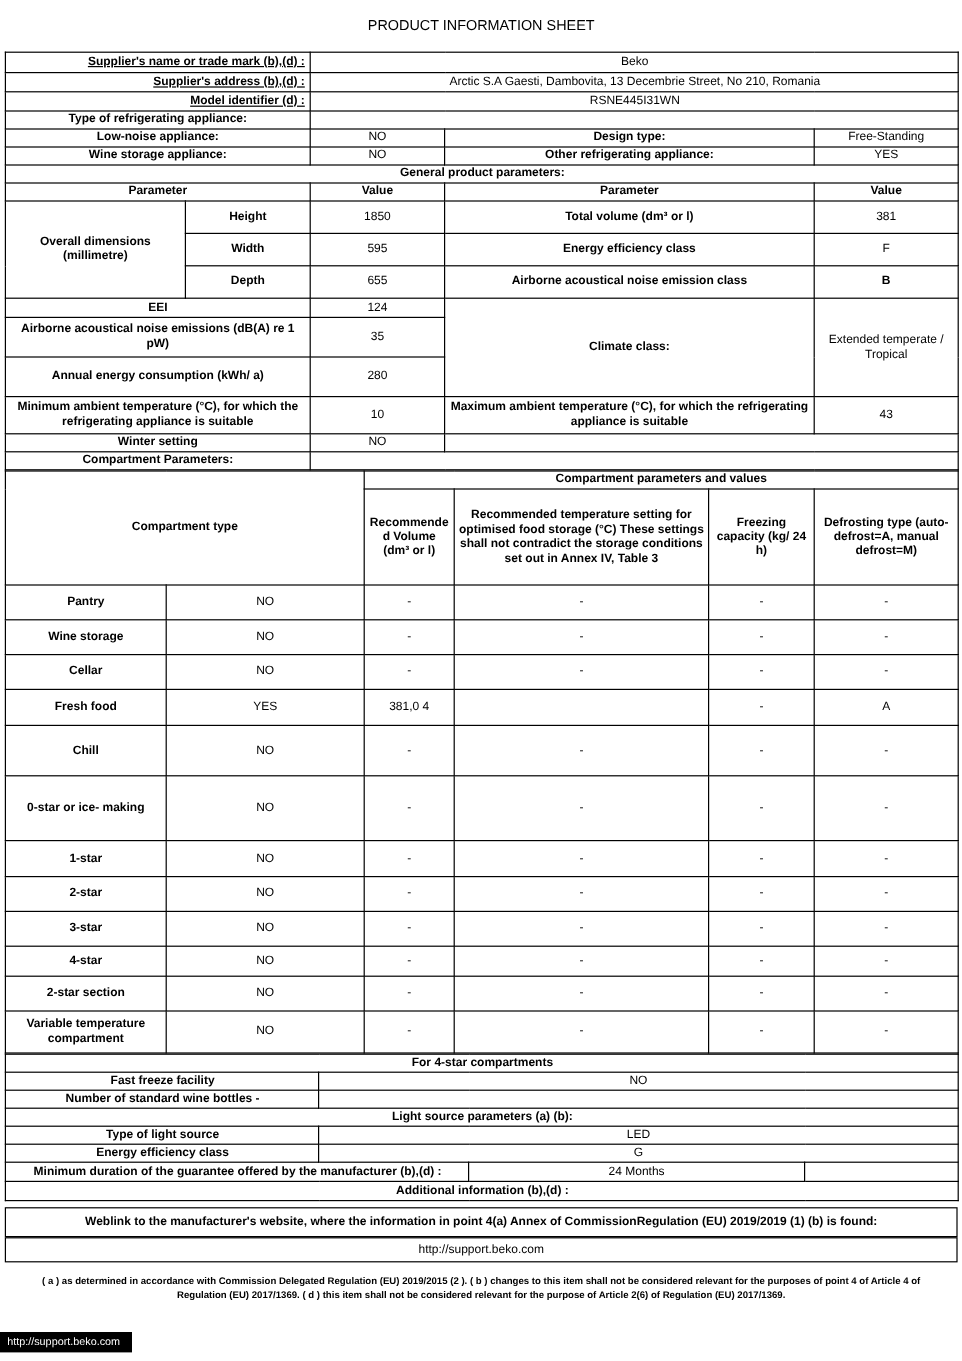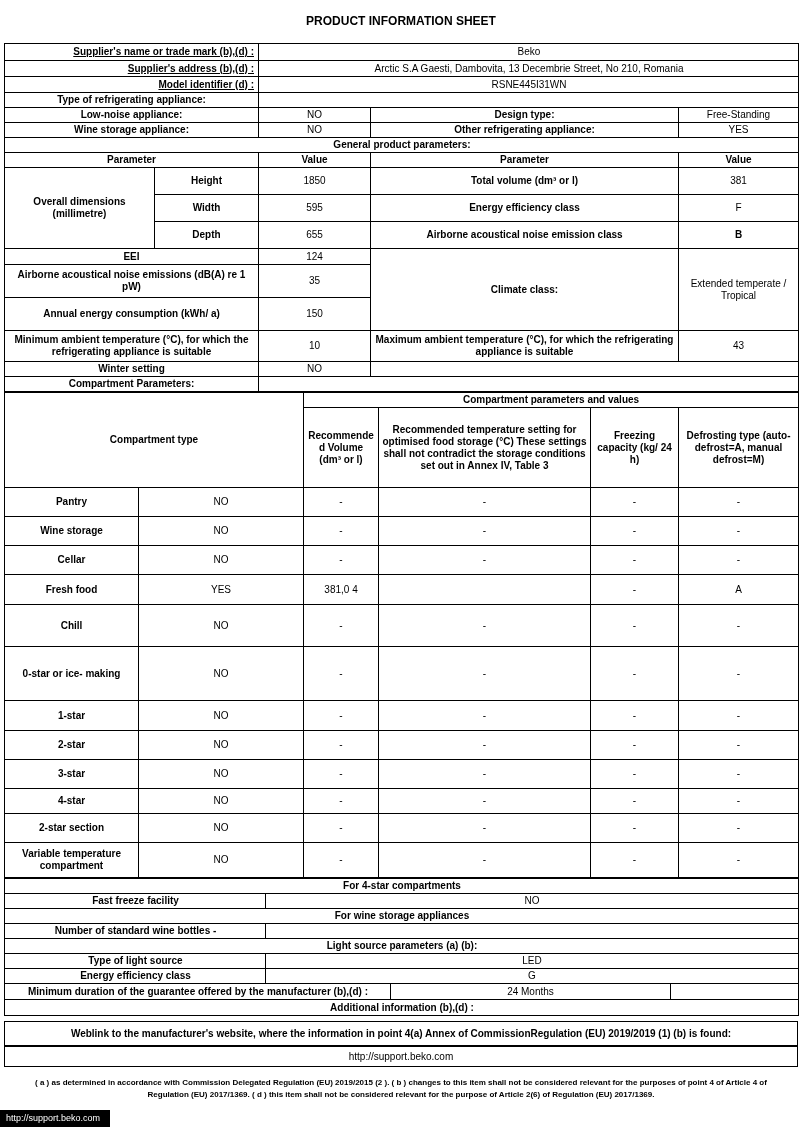--- a/index.html
+++ b/index.html
@@ -1,19 +1,19 @@
 <!DOCTYPE html>
 <html><head>
 <meta charset="utf-8">
 <style>
   html,body{margin:0;padding:0;background:#ffffff;}
   .page{position:relative;width:802px;height:1134px;box-sizing:border-box;
         padding:6px 4px 0;background:#fff;color:#000;overflow:hidden;
         font-family:"Liberation Sans",sans-serif;}
-  .title{text-align:center;font-weight:bold;font-size:12px;margin:8px 0 15px;}
+  .title{text-align:center;font-weight:normal;font-size:12px;margin:8px 0 15px;}
   table.tbl{border-collapse:collapse;width:794px;table-layout:fixed;}
   .tbl td{border:1px solid #000;font-size:10px;line-height:1.2;text-align:center;
           vertical-align:middle;padding:1px 3px;word-wrap:break-word;overflow:hidden;}
   .b{font-weight:bold;}
   .left{text-align:right;padding-left:4px !important;}
   .right{text-align:right !important;padding-right:4px !important;text-decoration:underline;}
   .big{font-size:13px;}
   .small{font-size:9.5px;}
   .box{width:794px;border:1px solid #000;box-sizing:border-box;text-align:center;}
   .weblink{margin-top:5px;font-weight:bold;font-size:10px;padding:6px 24px;}
@@ -101,21 +101,21 @@
         <td>124</td>
         <td rowspan="3" class="b">Climate class:</td>
         <td rowspan="3" class="big">Extended temperate / Tropical</td>
       </tr>
       <tr style="height:33px">
         <td colspan="2" class="b">Airborne acoustical noise emissions (dB(A) re 1 pW)</td>
         <td>35</td>
       </tr>
       <tr style="height:33px">
         <td colspan="2" class="b">Annual energy consumption (kWh/ a)</td>
-        <td>150</td>
+        <td>280</td>
       </tr>
       <tr style="height:31px">
         <td colspan="2" class="b">Minimum ambient temperature (°C), for which the refrigerating appliance is suitable</td>
         <td>10</td>
         <td class="b">Maximum ambient temperature (°C), for which the refrigerating appliance is suitable</td>
         <td class="big">43</td>
       </tr>
       <tr style="height:13px">
         <td colspan="2" class="b">Winter setting</td>
         <td>NO</td>
@@ -257,23 +257,20 @@
     </colgroup>
     <tbody>
       <tr style="height:14px">
         <td colspan="4" class="b left">For 4-star compartments</td>
       </tr>
       <tr style="height:15px">
         <td class="b left">Fast freeze facility</td>
         <td colspan="3">NO</td>
       </tr>
       <tr style="height:15px">
-        <td colspan="4" class="b left">For wine storage appliances</td>
-      </tr>
-      <tr style="height:15px">
         <td class="b left">Number of standard wine bottles -</td>
         <td colspan="3"></td>
       </tr>
       <tr style="height:15px">
         <td colspan="4" class="b left">Light source parameters (a) (b):</td>
       </tr>
       <tr style="height:15px">
         <td class="b left">Type of light source</td>
         <td colspan="3">LED</td>
       </tr>

